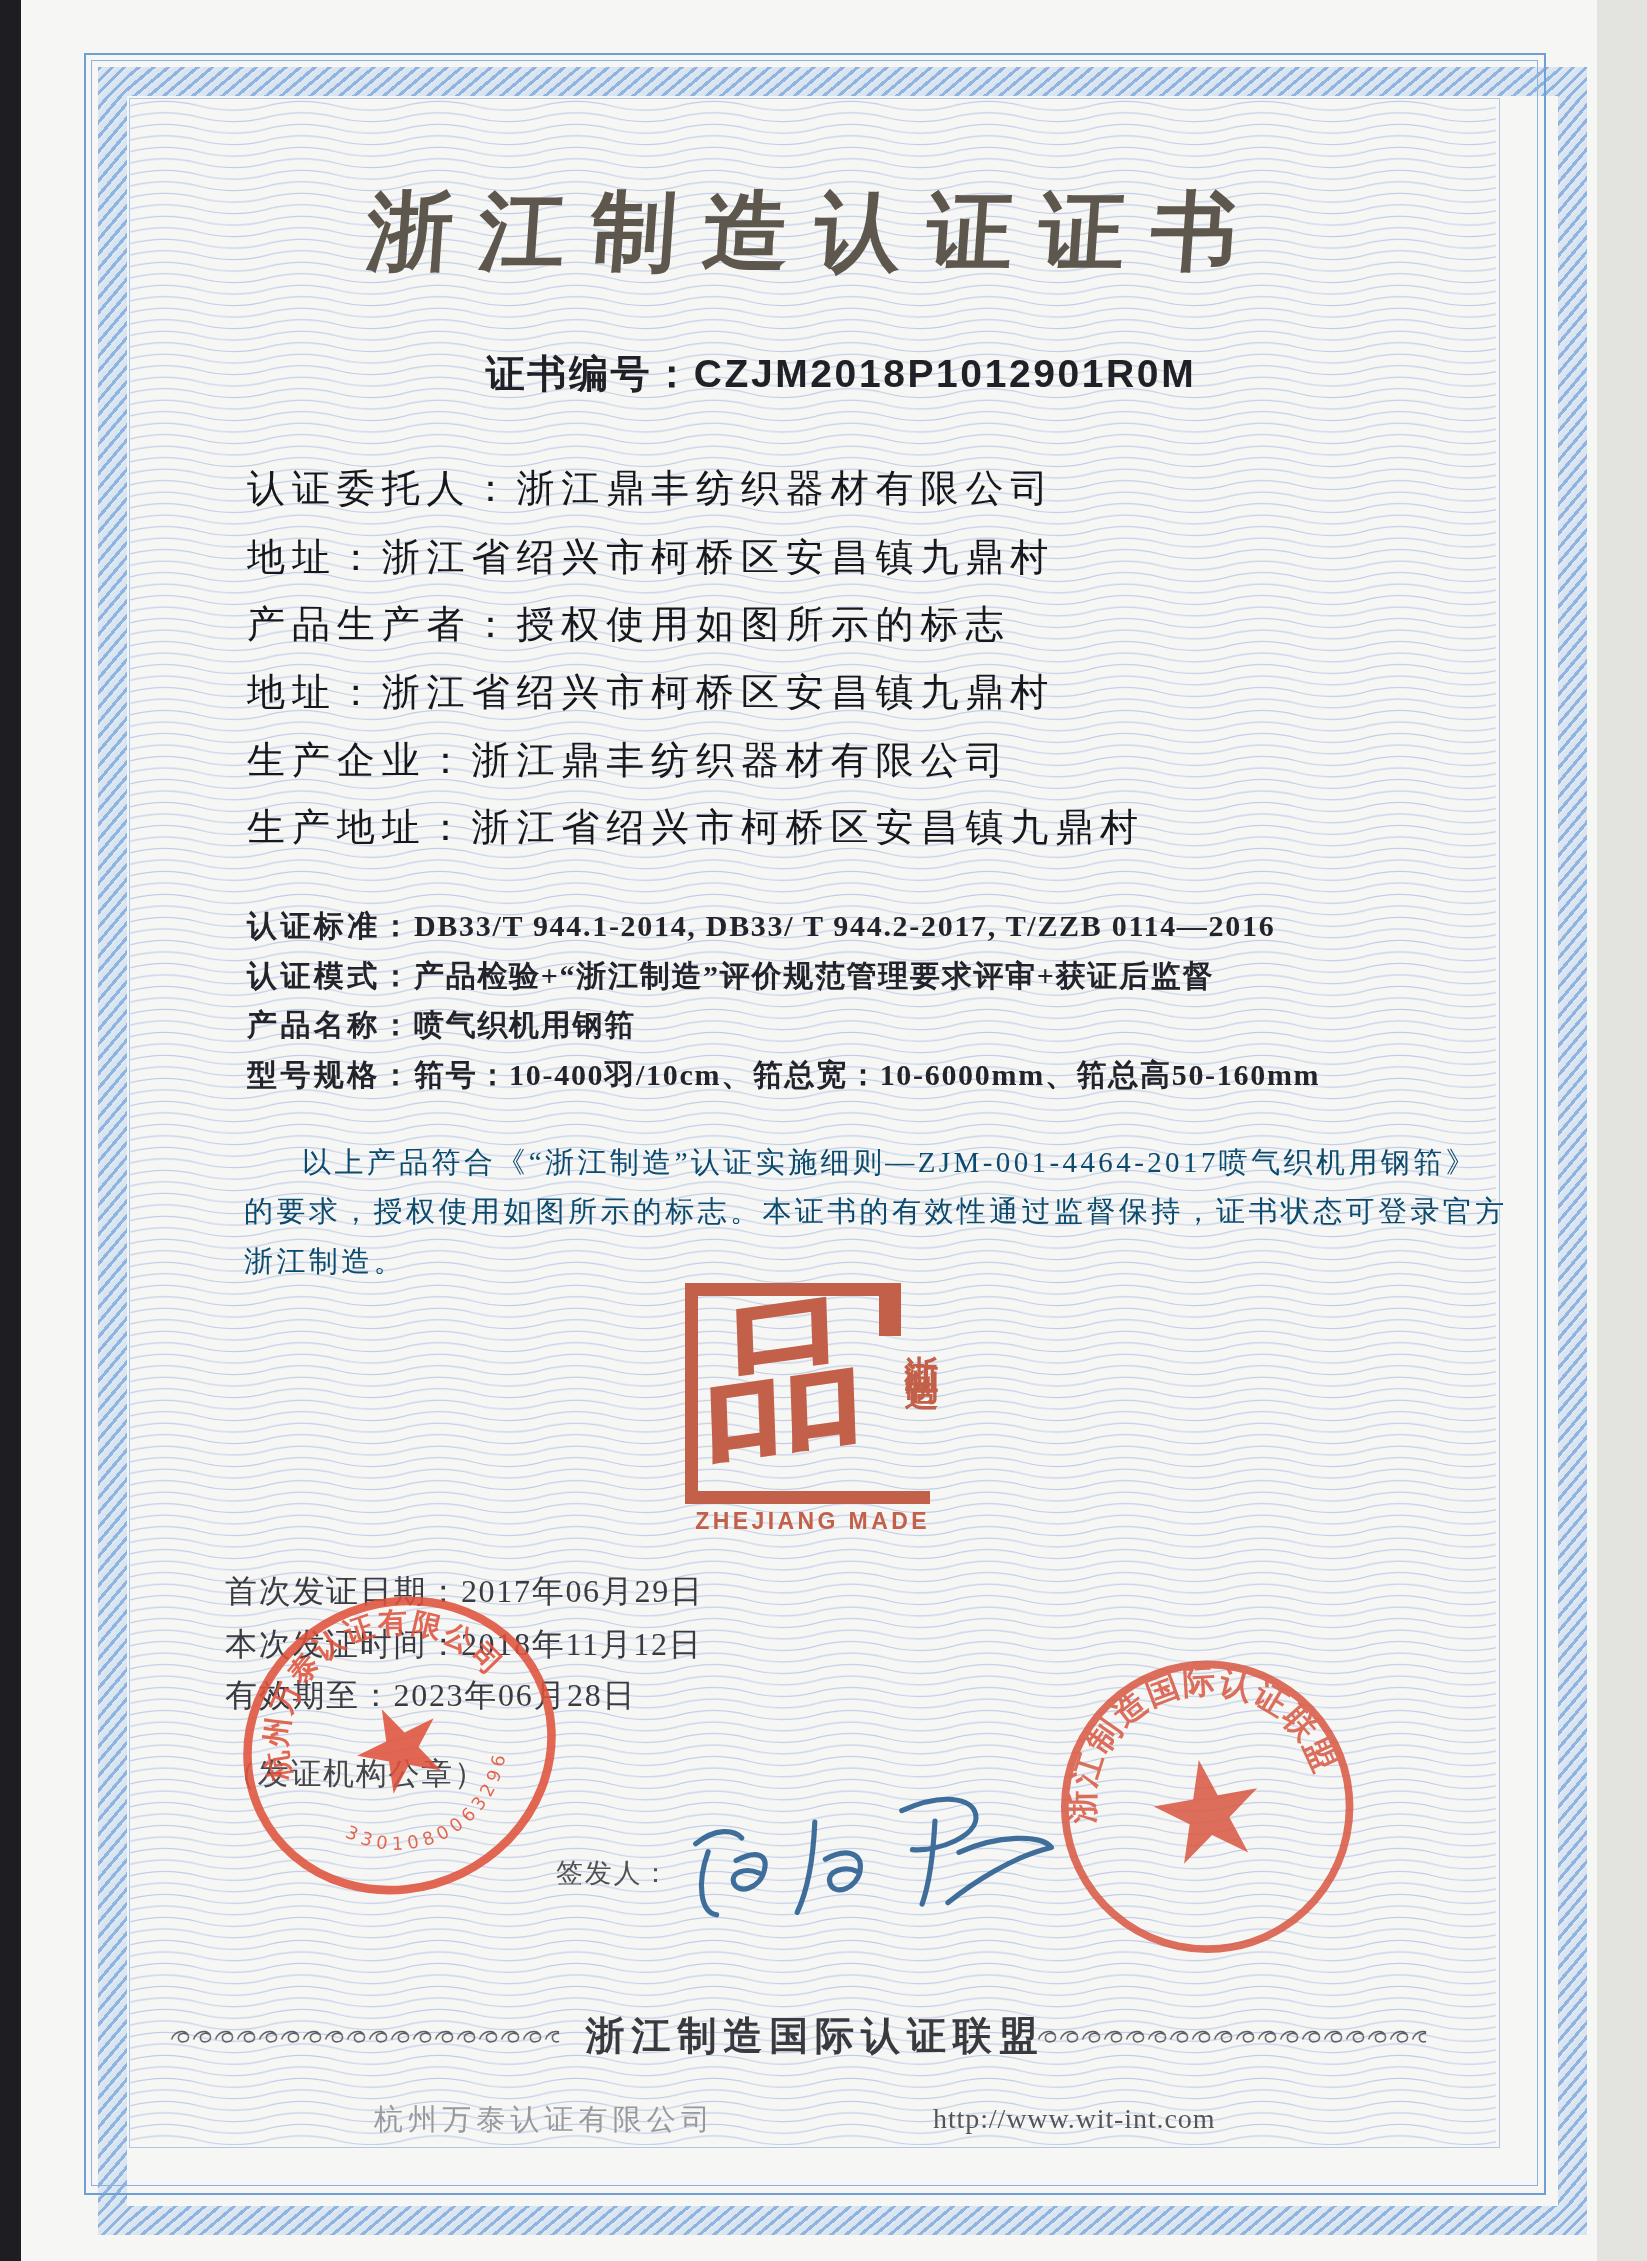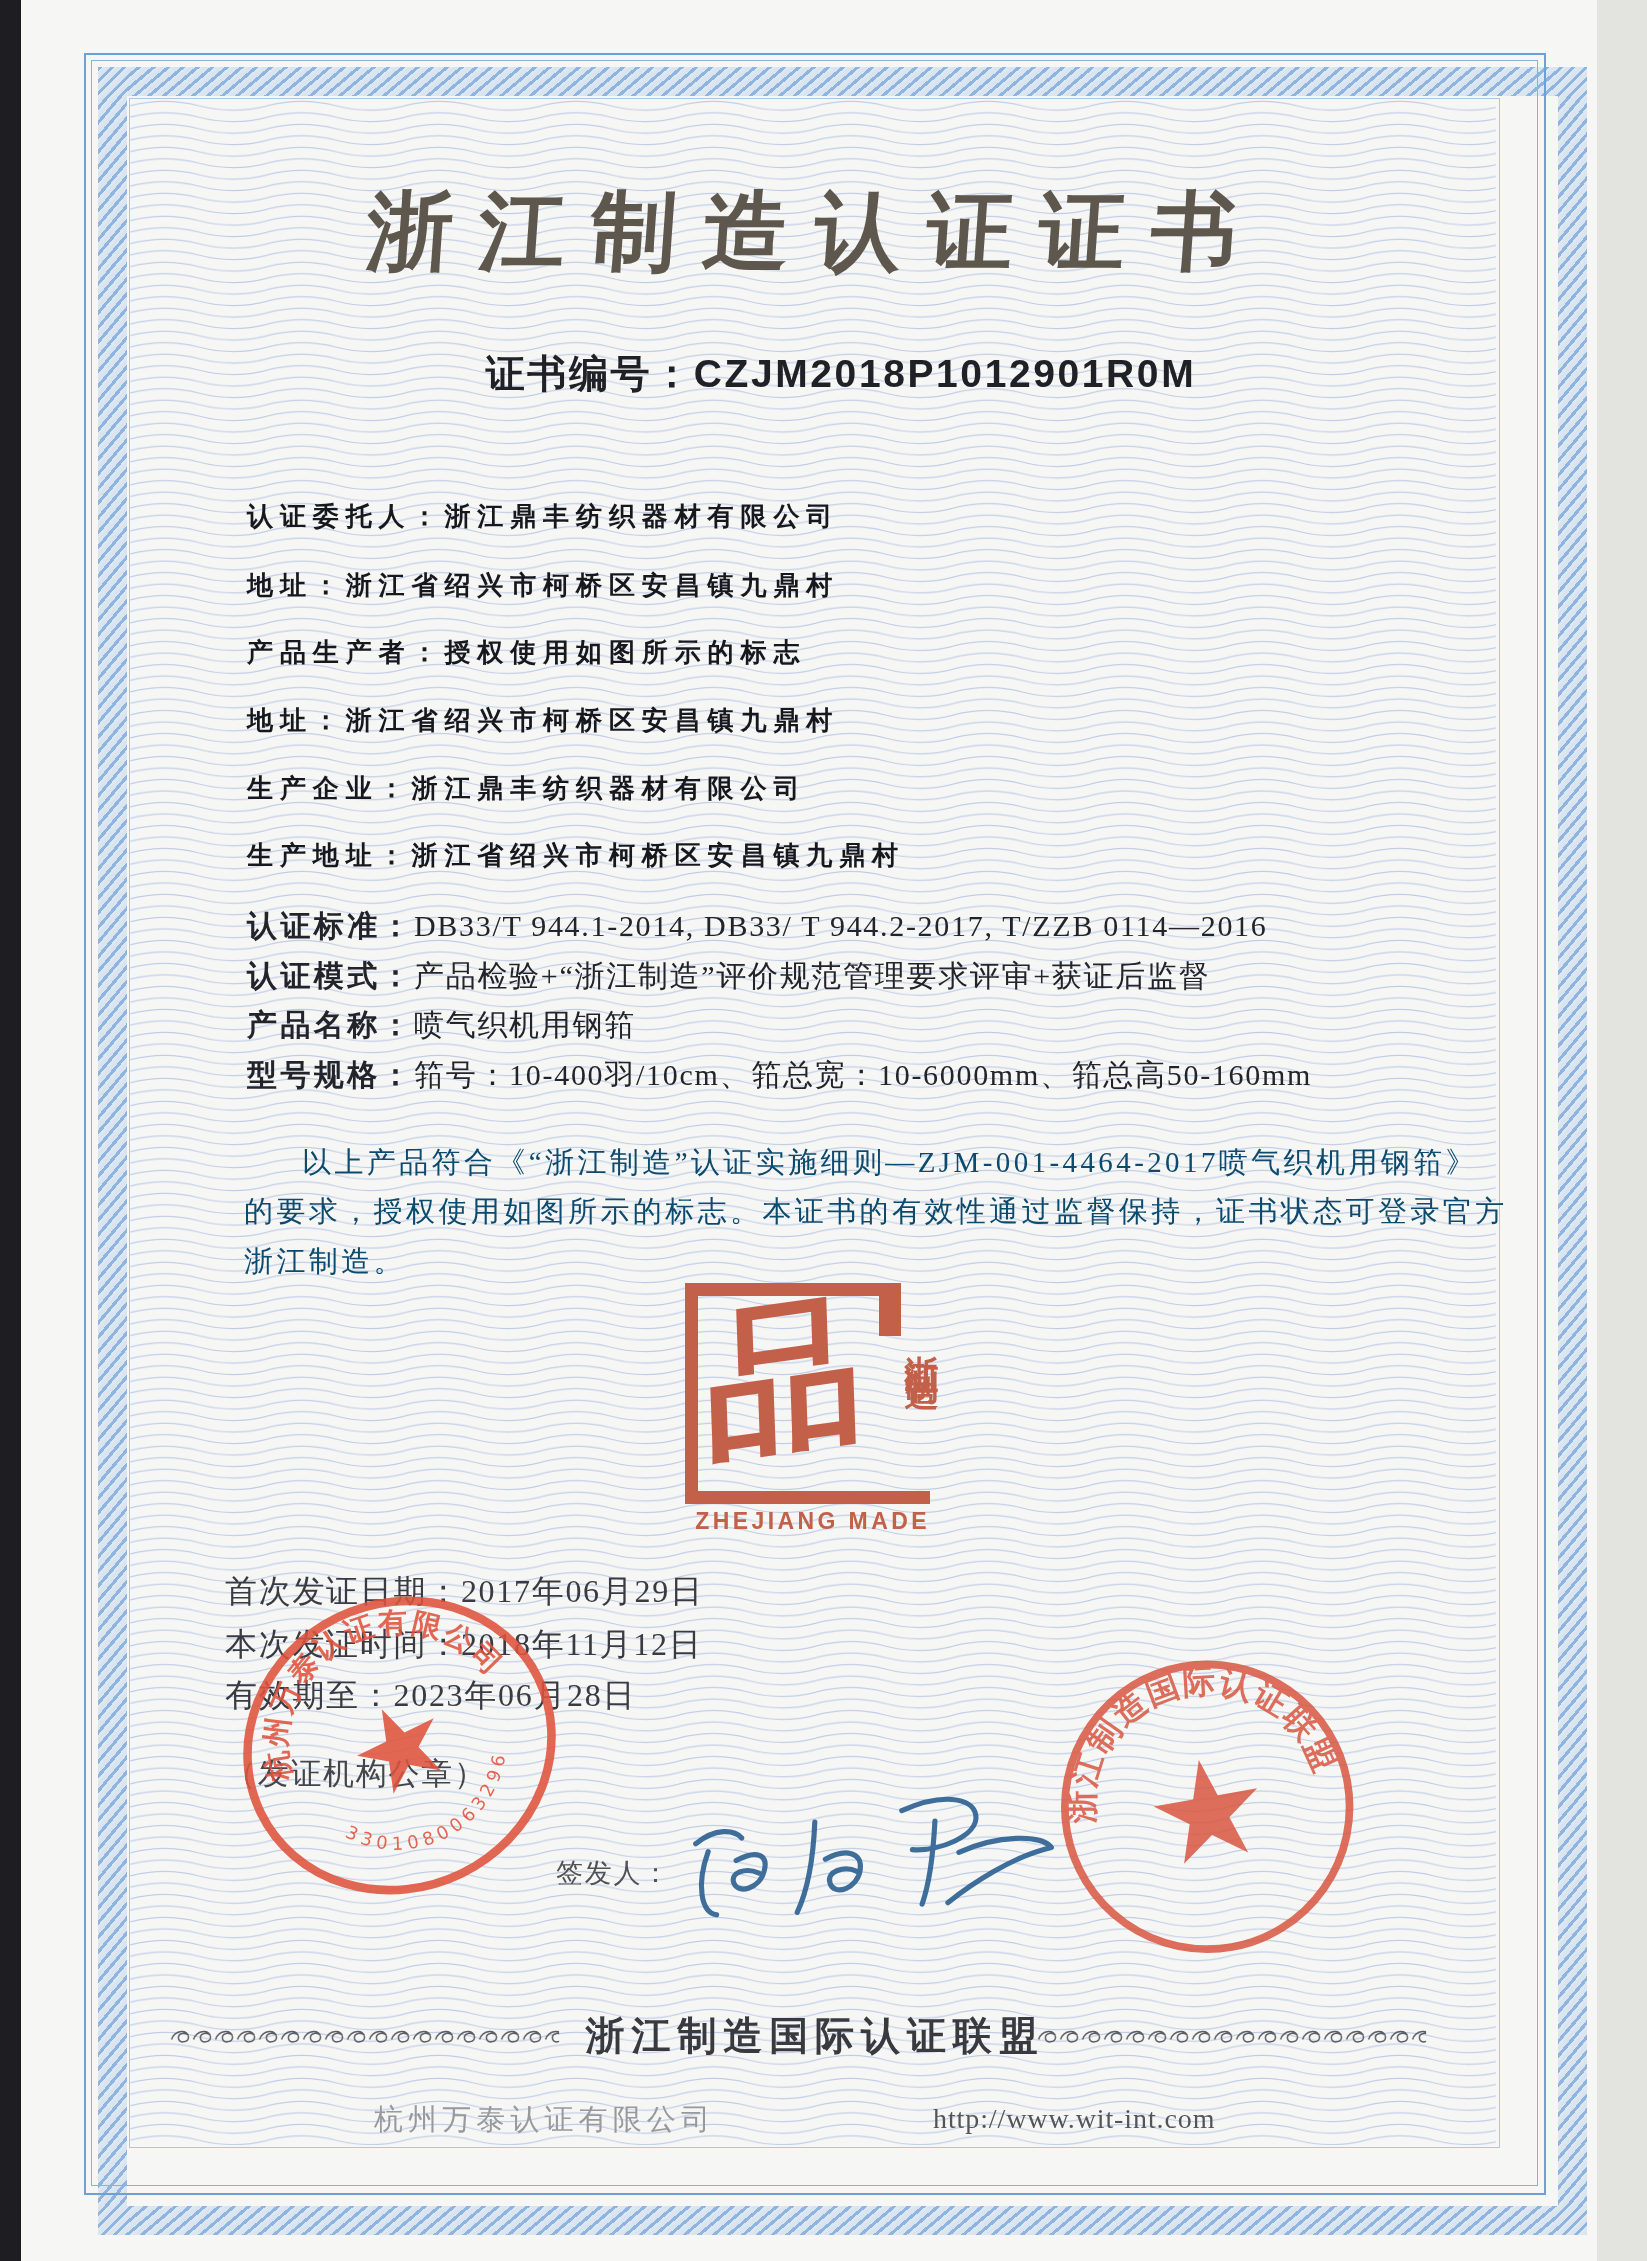--- a/index.html
+++ b/index.html
@@ -16,25 +16,25 @@
   .frame-band{left:98px;top:67px;width:1431px;height:2110px;border:29px solid transparent;
       border-image:repeating-linear-gradient(135deg,#8fb4e0 0 3.4px,#dde8f5 3.4px 6px,rgba(143,180,224,.28) 6px 10.3px) 34;}
   .frame-line-inner{left:129px;top:98px;width:1369px;height:2048px;border:0.9px solid rgba(111,160,213,.55);}
   .waves{left:130px;top:100px;}
   
   .title{left:17px;top:174px;width:1596px;text-align:center;
       font-family:"DejaVu Serif","Liberation Serif",serif;font-weight:700;
       font-size:86px;color:#5e574d;letter-spacing:26px;transform:skewX(-4deg);}
   .certno{left:26px;top:347px;width:1630px;text-align:center;font-weight:700;
       font-size:39px;color:#202127;letter-spacing:2.6px;}
-  .field{left:247px;white-space:nowrap;font-weight:700;font-size:26px;color:#17181d;letter-spacing:6.9px;margin-top:36px;}
+  .field{left:247px;white-space:nowrap;font-weight:400;font-size:38px;color:#17181d;letter-spacing:6.9px;}
   .f0{top:463px}.f1{top:532px}.f2{top:599px}.f3{top:667px}.f4{top:735px}.f5{top:802px}
   .spec{left:247px;white-space:nowrap;font-size:30px;color:#23242b;letter-spacing:1.7px;}
   .spec .lab{font-weight:700;letter-spacing:3.4px;}
-  .spec .val{font-family:"Liberation Serif",serif;font-weight:400;}
+  .spec .val{font-family:"Liberation Serif",serif;font-weight:700;}
   .s0{top:906px}.s1{top:956px}.s2{top:1005px}.s3{top:1055px}
   .para{left:244px;white-space:nowrap;font-family:"Liberation Serif",serif;
       font-size:29px;color:#0c4a6e;letter-spacing:3.4px;}
   .p0{top:1143px;padding-left:58px}.p1{top:1192px}.p2{top:1242px}
   
   .zj-logo{left:685px;top:1283px;width:266px;height:257px;}
   .zj-logo .bar{position:absolute;background:#c2604a;}
   .zj-mark{position:absolute;left:19px;top:6.9px;font-size:159px;line-height:172px;font-weight:700;
       color:#c2604a;transform:rotate(-8deg) skewX(-6deg);
       font-family:"DejaVu Serif",serif;}

